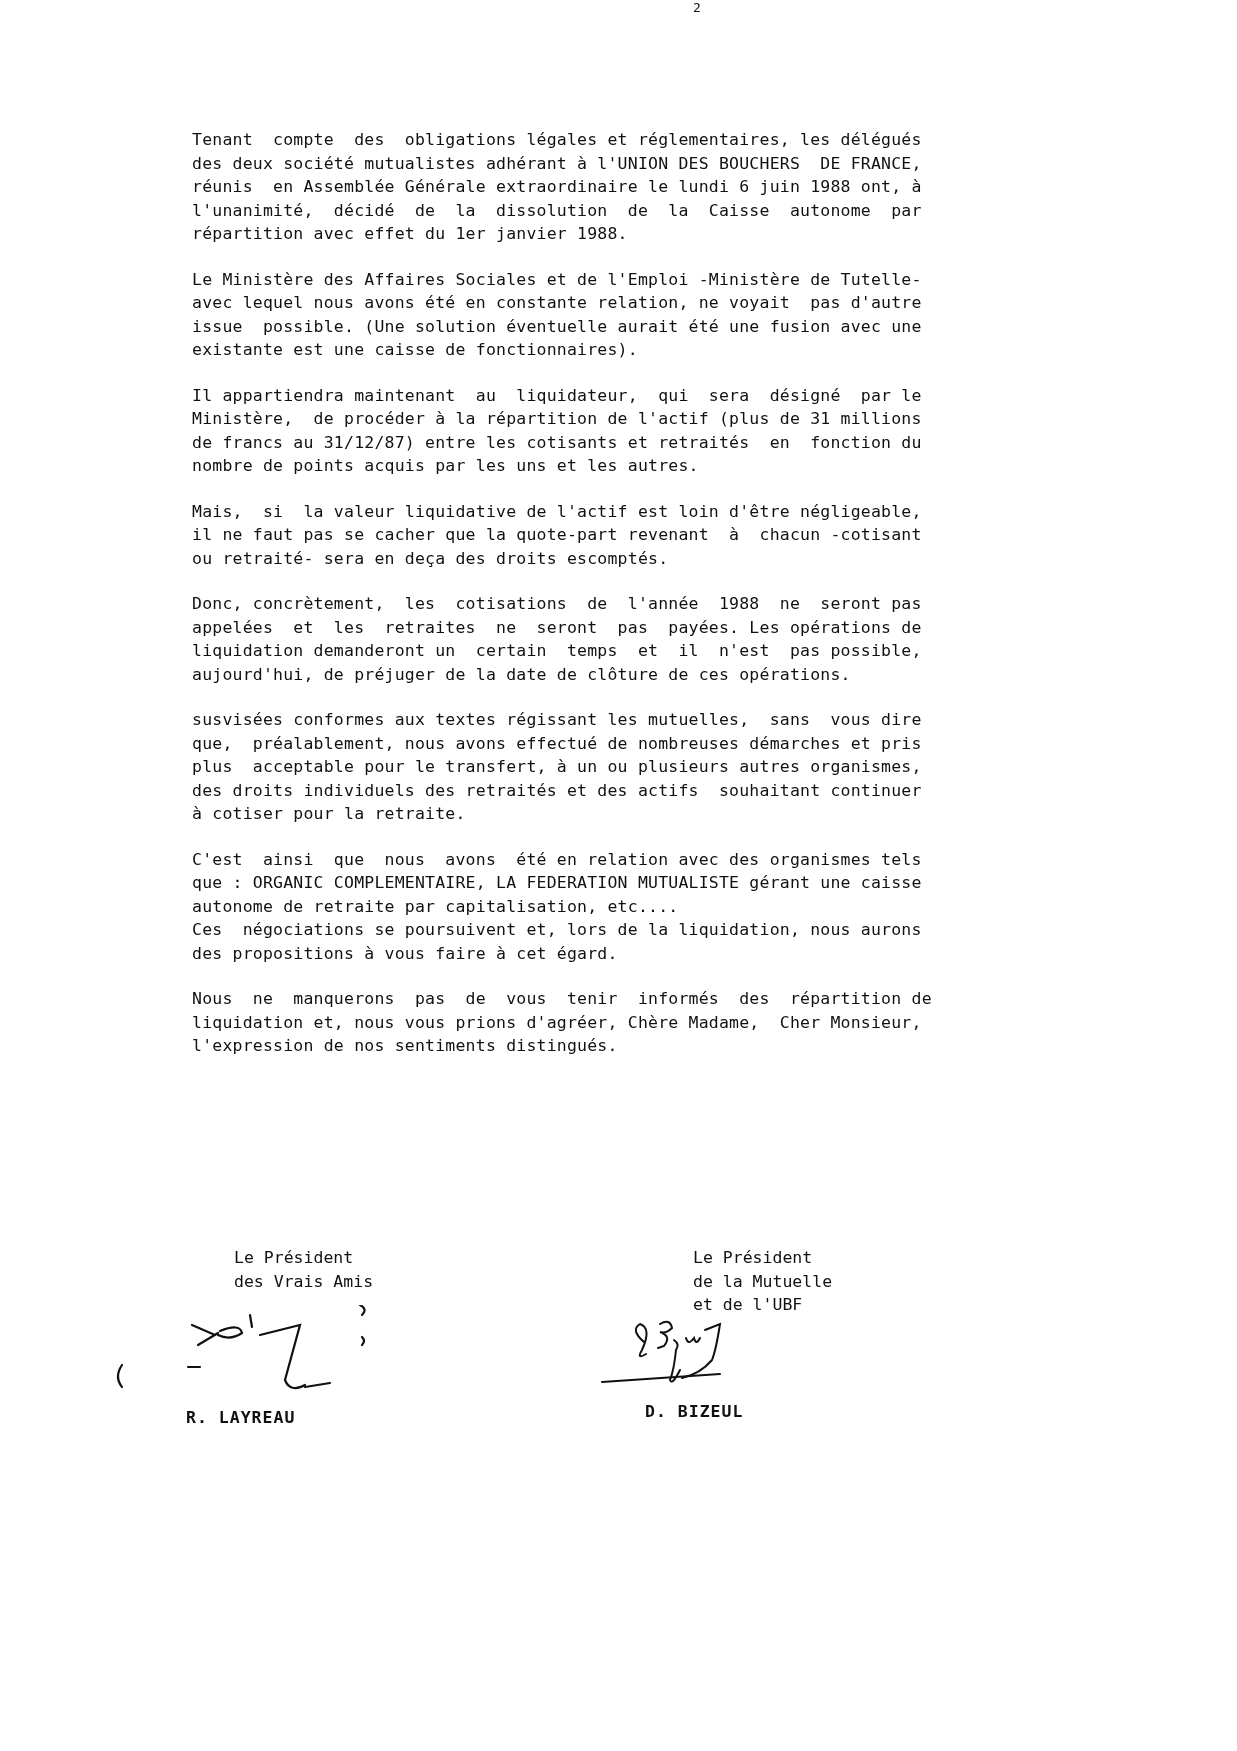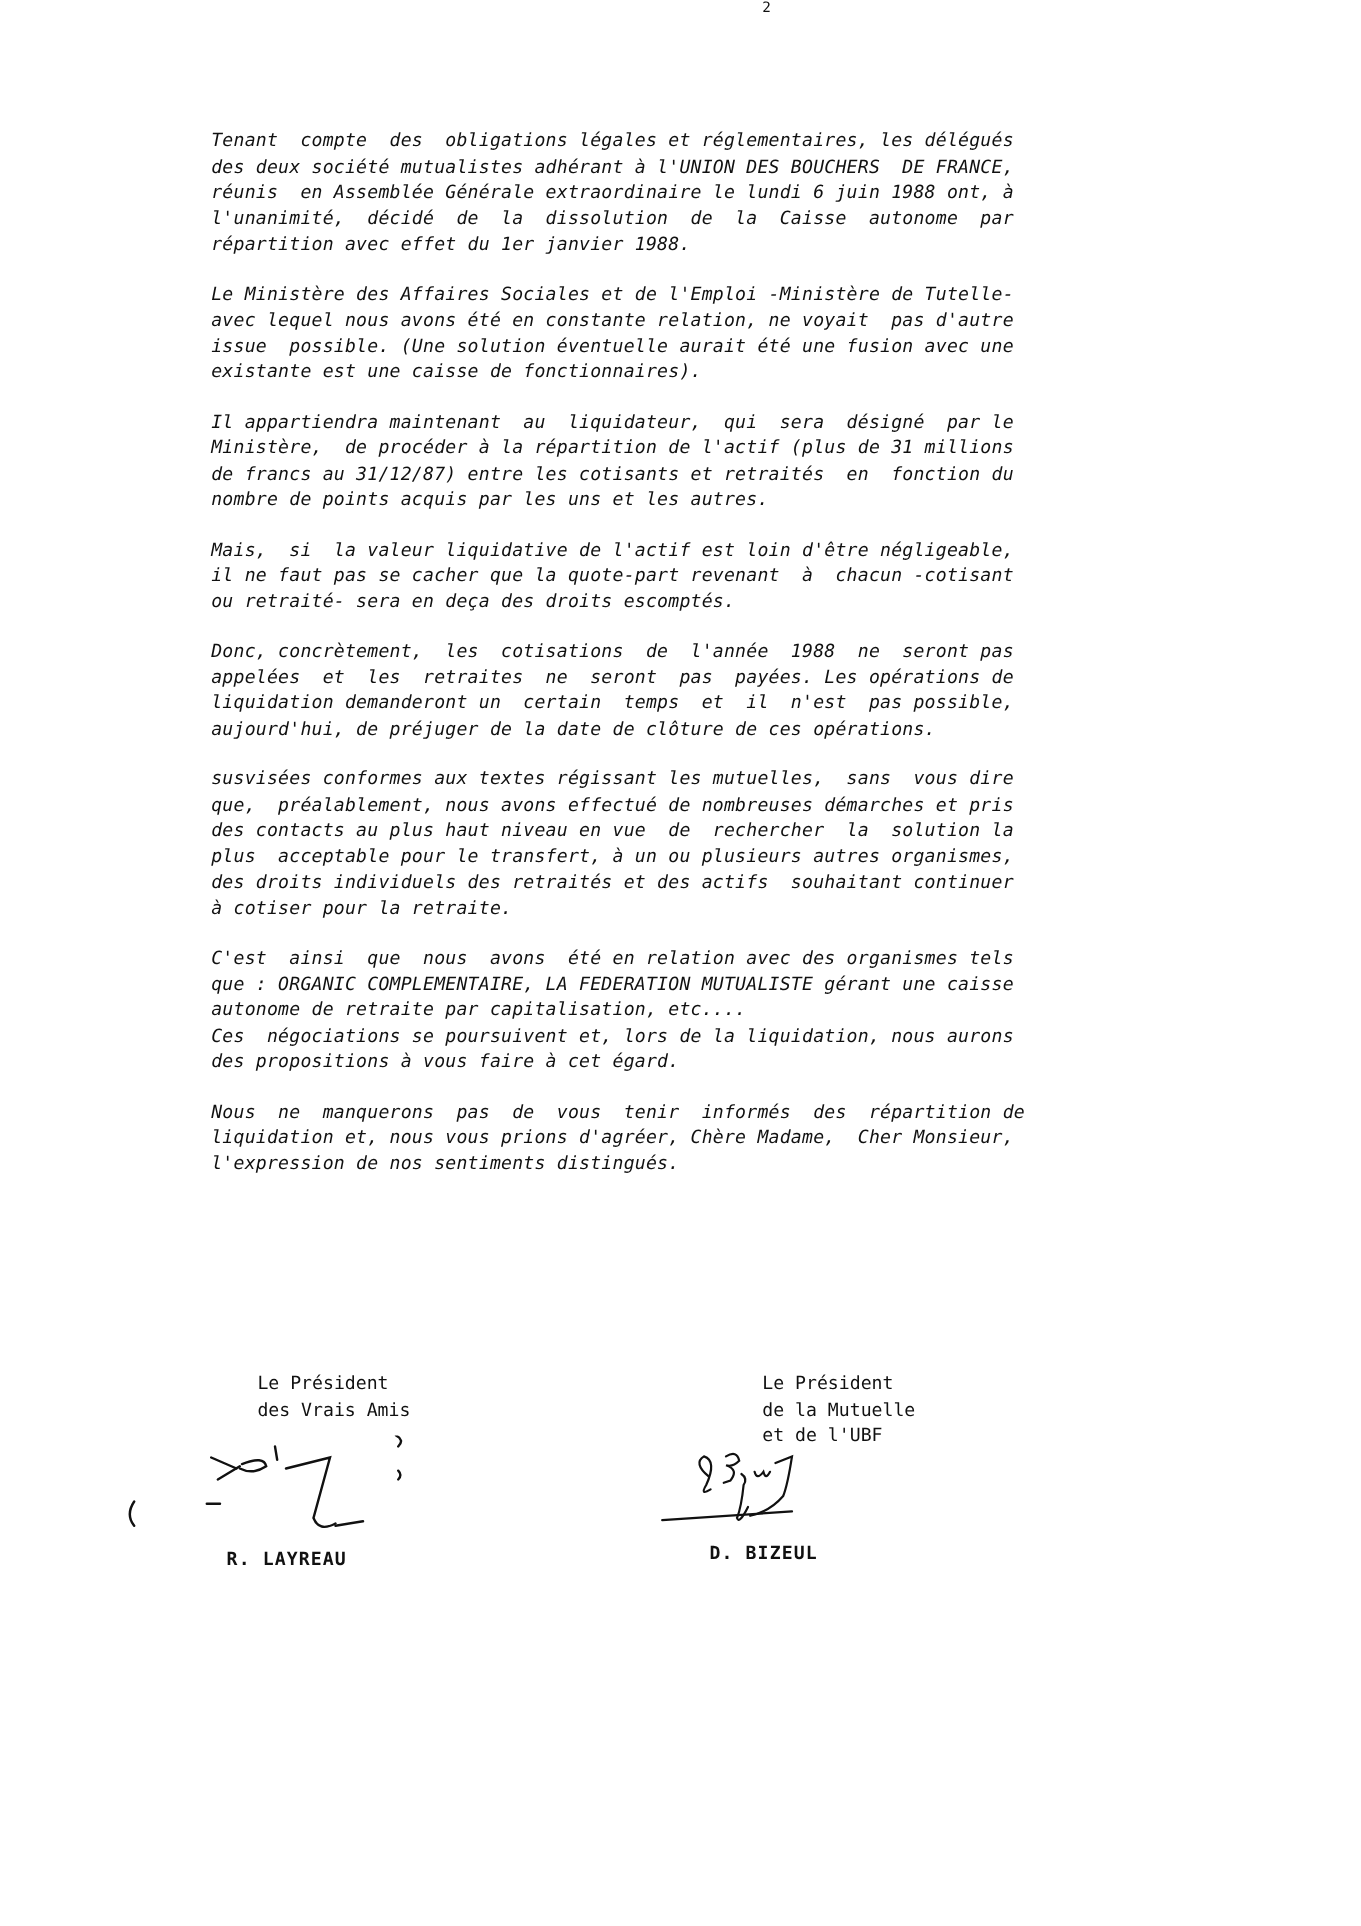--- a/index.html
+++ b/index.html
@@ -1,26 +1,26 @@
 <!DOCTYPE html>
 <html><head>
 <meta charset="utf-8">
 <style>
   html, body { margin: 0; padding: 0; background: #ffffff; }
   body { width: 1237px; height: 1751px; position: relative; overflow: hidden;
          font-family: "DejaVu Sans Mono", "Liberation Mono", monospace; color: #111; }
   .page-num { position: absolute; top: 0; left: 693px; font-size: 13px; }
   .letter { position: absolute; left: 192px; top: 116px; width: 860px; }
-  .para { margin: 0 0 22px 0; font-style: italic; }
+  .para { margin: 12px 0 22px 0; }
   .line { display: block; font-size: 16.5px; line-height: 23.5px; white-space: pre; text-align: justify; letter-spacing: 0.2px; }
   .sig-block { position: absolute; top: 1246px; font-size: 16.5px; line-height: 23.5px; margin-left: 48px; }
   .sig-left { left: 186px; }
   .sig-right { left: 645px; }
   .sig-name { position: absolute; font-size: 16.5px; font-weight: bold; letter-spacing: 1px; }
-  .sig-name.left { left: 186px; top: 1408px; margin-left: 20px; }
+  .sig-name.left { left: 186px; top: 1408px; }
   .sig-name.right { left: 645px; top: 1402px; }
   svg.signature { position: absolute; }
 </style>
 </head>
 <body>
 
 <div class="page-num">2</div>
 
 <div class="letter">
   <p class="para">
@@ -49,21 +49,20 @@
   </p>
   <p class="para">
     <span class="line">Donc, concrètement,  les  cotisations  de  l'année  1988  ne  seront pas</span>
     <span class="line">appelées  et  les  retraites  ne  seront  pas  payées. Les opérations de</span>
     <span class="line">liquidation demanderont un  certain  temps  et  il  n'est  pas possible,</span>
     <span class="line">aujourd'hui, de préjuger de la date de clôture de ces opérations.</span>
   </p>
   <p class="para">
     <span class="line">susvisées conformes aux textes régissant les mutuelles,  sans  vous dire</span>
     <span class="line">que,  préalablement, nous avons effectué de nombreuses démarches et pris</span>
-    <span class="line">des contacts au plus haut niveau en vue  de  rechercher  la  solution la</span>
     <span class="line">plus  acceptable pour le transfert, à un ou plusieurs autres organismes,</span>
     <span class="line">des droits individuels des retraités et des actifs  souhaitant continuer</span>
     <span class="line">à cotiser pour la retraite.</span>
   </p>
   <p class="para">
     <span class="line">C'est  ainsi  que  nous  avons  été en relation avec des organismes tels</span>
     <span class="line">que : ORGANIC COMPLEMENTAIRE, LA FEDERATION MUTUALISTE gérant une caisse</span>
     <span class="line">autonome de retraite par capitalisation, etc....</span>
     <span class="line">Ces  négociations se poursuivent et, lors de la liquidation, nous aurons</span>
     <span class="line">des propositions à vous faire à cet égard.</span>

